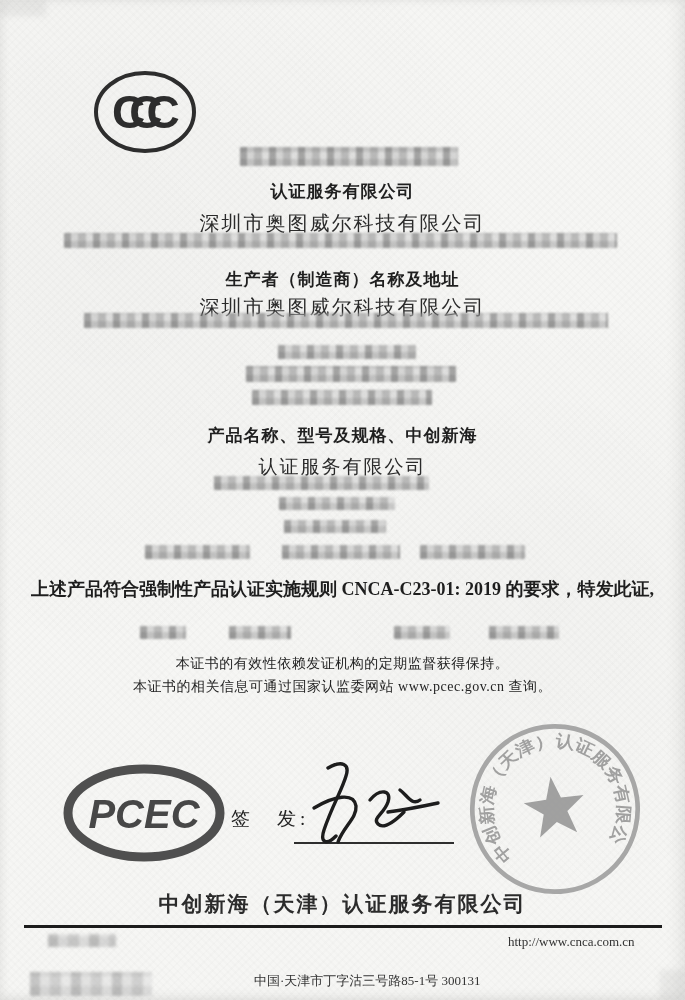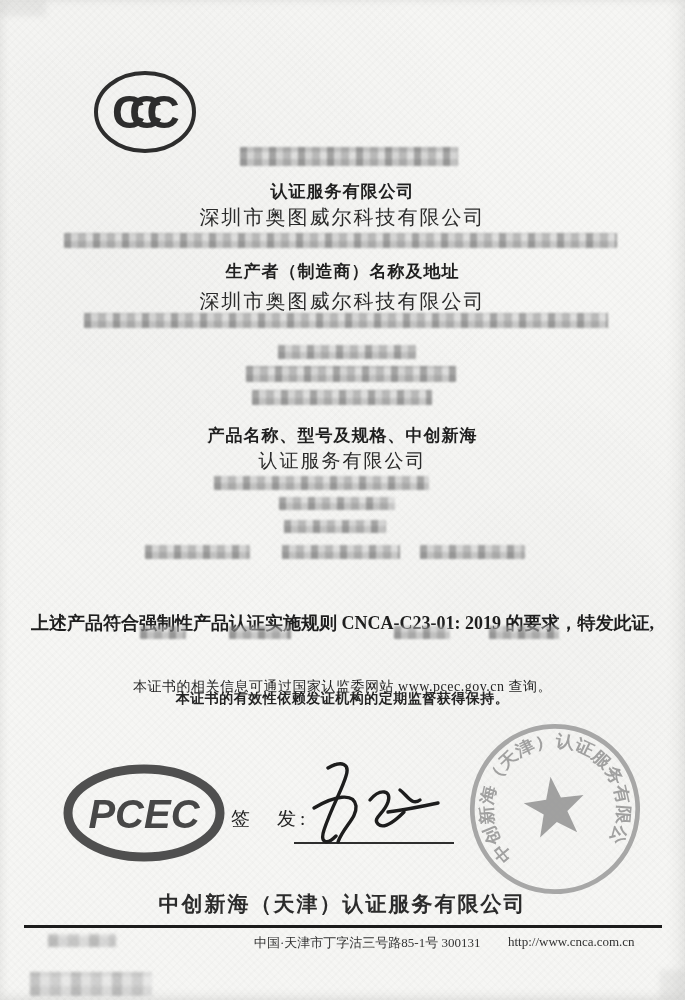--- a/index.html
+++ b/index.html
@@ -21,24 +21,24 @@
   }
   .abs{position:absolute;}
   .ctr{left:0;right:0;text-align:center;}
   .cert-title{
     top:84px;left:212px;
     font-size:29px;font-weight:bold;letter-spacing:2px;color:#222;
     font-family:"Liberation Serif","DejaVu Serif",serif;
     white-space:nowrap;
   }
   .sec-head{font-weight:bold;font-size:17px;letter-spacing:1px;color:#1f1f1f;}
-  .sec-val{font-size:20px;letter-spacing:2px;color:#2a2a2a;}
+  .sec-val{font-size:20px;letter-spacing:2px;color:#2a2a2a;margin-top:6px;}
   .statement{font-weight:bold;font-size:18px;color:#1e1e1e;white-space:nowrap;}
   .note{font-size:14px;color:#242424;letter-spacing:0.5px;}
-  .note.b{font-weight:bold;margin-top:35px;}
+  .note.b{font-weight:normal;}
   
   .redact{
     position:absolute;border-radius:1px;
     background-image:
       repeating-linear-gradient(90deg, rgba(110,110,110,.55) 0 7px, rgba(185,185,185,.38) 7px 14px, rgba(140,140,140,.5) 14px 22px, rgba(205,205,205,.32) 22px 29px),
       repeating-linear-gradient(0deg, rgba(135,135,135,.42) 0 7px, rgba(200,200,200,.3) 7px 14px);
     filter:blur(1.1px);
   }
   .redact.light{
     background-image:
@@ -69,38 +69,38 @@
     <text x="20" y="59" font-family="Liberation Sans, DejaVu Sans, sans-serif" font-weight="bold" font-size="46" letter-spacing="-16" fill="#2d2d2d">CCC</text>
   </svg>
 
 
   <div class="redact" style="left:240px;top:147px;width:218px;height:19px;"></div>
 
   <div class="abs ctr sec-head" style="top:180px;">认证服务有限公司</div>
   <div class="abs ctr sec-val" style="top:204px;">深圳市奥图威尔科技有限公司</div>
   <div class="redact" style="left:64px;top:233px;width:553px;height:15px;"></div>
 
-  <div class="abs ctr sec-head" style="top:260px;">生产者（制造商）名称及地址</div>
+  <div class="abs ctr sec-head" style="top:268px;">生产者（制造商）名称及地址</div>
   <div class="abs ctr sec-val" style="top:288px;">深圳市奥图威尔科技有限公司</div>
   <div class="redact" style="left:84px;top:313px;width:524px;height:15px;"></div>
 
   <div class="redact" style="left:278px;top:345px;width:138px;height:14px;"></div>
   <div class="redact" style="left:246px;top:366px;width:210px;height:16px;"></div>
   <div class="redact" style="left:252px;top:390px;width:180px;height:15px;"></div>
 
   <div class="abs ctr sec-head" style="top:424px;">产品名称、型号及规格、中创新海</div>
   <div class="abs ctr sec-val" style="top:448px;font-size:19px;">认证服务有限公司</div>
   <div class="redact" style="left:214px;top:476px;width:215px;height:14px;"></div>
   <div class="redact" style="left:279px;top:497px;width:116px;height:13px;"></div>
   <div class="redact" style="left:284px;top:520px;width:102px;height:13px;"></div>
   <div class="redact" style="left:145px;top:545px;width:105px;height:14px;"></div>
   <div class="redact" style="left:282px;top:545px;width:118px;height:14px;"></div>
   <div class="redact" style="left:420px;top:545px;width:105px;height:14px;"></div>
 
-  <div class="abs ctr statement" style="top:611px;">上述产品符合强制性产品认证实施规则 CNCA-C23-01: 2019 的要求，特发此证,</div>
+  <div class="abs ctr statement" style="top:577px;">上述产品符合强制性产品认证实施规则 CNCA-C23-01: 2019 的要求，特发此证,</div>
 
   <div class="redact" style="left:140px;top:626px;width:46px;height:13px;"></div>
   <div class="redact" style="left:229px;top:626px;width:62px;height:13px;"></div>
   <div class="redact" style="left:394px;top:626px;width:56px;height:13px;"></div>
   <div class="redact" style="left:489px;top:626px;width:70px;height:13px;"></div>
 
   <div class="abs ctr note b" style="top:655px;">本证书的有效性依赖发证机构的定期监督获得保持。</div>
   <div class="abs ctr note" style="top:678px;">本证书的相关信息可通过国家认监委网站 www.pcec.gov.cn 查询。</div>
 
   <svg class="abs" style="left:60px;top:762px;" width="168" height="102" viewBox="0 0 168 102">
@@ -128,18 +128,18 @@
     </defs>
     <text font-size="16" fill="#8f8f8f" font-weight="bold" font-family="Liberation Serif, DejaVu Serif, serif">
       <textPath href="#sealArc" startOffset="0" textLength="288" lengthAdjust="spacingAndGlyphs">中创新海（天津）认证服务有限公司</textPath>
     </text>
   </svg>
 
   <div class="abs ctr footer-company" style="top:890px;">中创新海（天津）认证服务有限公司</div>
   <div class="abs rule" style="left:24px;top:925px;width:638px;height:2.5px;"></div>
 
   <div class="redact light" style="left:48px;top:934px;width:68px;height:13px;"></div>
-  <div class="abs footer-text" style="left:254px;top:934px;">中国·天津市丁字沽三号路85-1号  300131</div>
+  <div class="abs footer-text" style="left:254px;top:972px;">中国·天津市丁字沽三号路85-1号  300131</div>
   <div class="abs footer-text" style="left:508px;top:934px;">http://www.cnca.com.cn</div>
 
   <div class="redact light" style="left:30px;top:972px;width:122px;height:24px;"></div>
 
 </div>
 
 </body></html>

